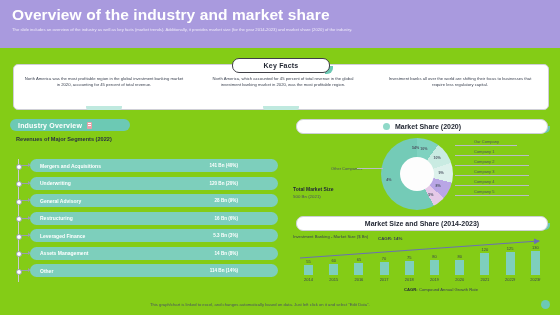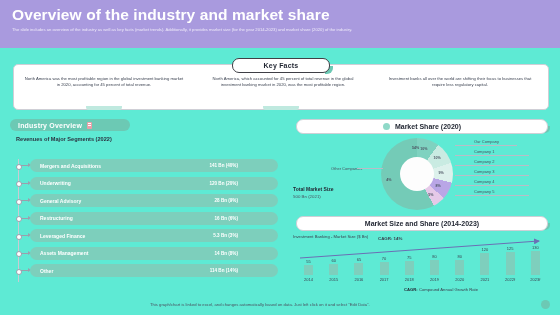--- a/index.html
+++ b/index.html
@@ -2,21 +2,21 @@
 <html><head>
 <meta charset="utf-8">
 <style>
   html,body{margin:0;padding:0;}
   body{
     width:560px;height:315px;overflow:hidden;
     background:#ffffff;
     font-family:"Liberation Sans", sans-serif;
     -webkit-font-smoothing:antialiased;
   }
-  .slide{position:relative;width:560px;height:315px;background:#5eead4;}
+  .slide{position:relative;width:560px;height:315px;background:#84cc16;}
 
   
   .header{
     position:absolute;left:0;top:0;width:560px;height:48px;
     background:#a99ade;
   }
   .header-title{
     position:absolute;left:12px;top:6px;
     font-size:15.5px;font-weight:700;color:#ffffff;letter-spacing:.1px;
     white-space:nowrap;

